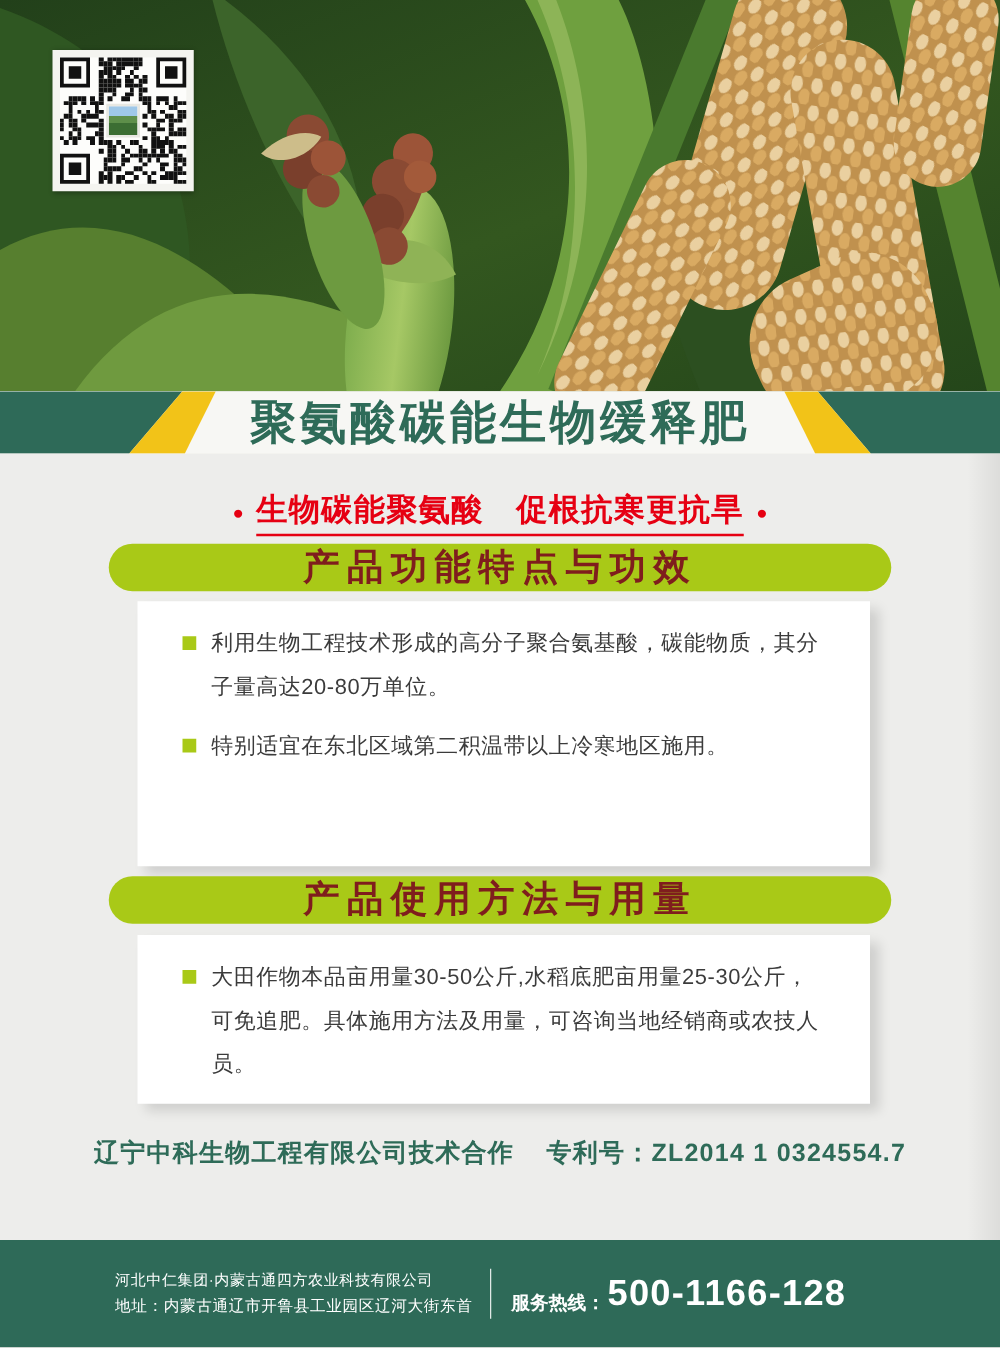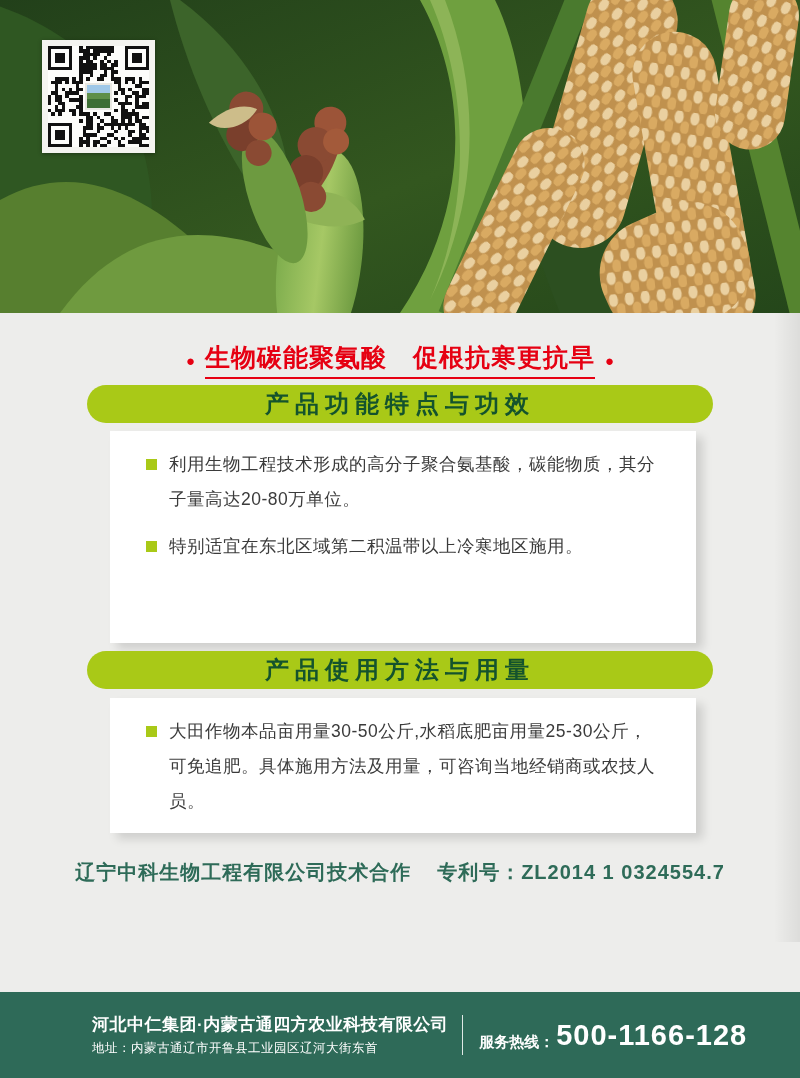--- a/index.html
+++ b/index.html
@@ -39,21 +39,21 @@
   .edge-shade { position:absolute; right:0; top:0; width:26px; height:100%;
         background:linear-gradient(to right, rgba(0,0,0,0), rgba(0,0,0,.07)); pointer-events:none; }
 
   .subtitle { margin:0 auto; padding-top:30px; height:64px; display:flex; align-items:center; justify-content:center;
         color:#e60012; font-weight:bold; font-size:25px; }
   .subtitle .dot { font-size:15px; margin:0 10px; }
   .subtitle .phrase { border-bottom:2px solid #e60012; padding-bottom:3px; letter-spacing:1px; }
 
   .pill { width:626px; height:38px; margin:8px auto 0; border-radius:19px; background:#a9c917;
         display:flex; align-items:center; justify-content:center;
-        color:#14532d; font-weight:bold; font-size:24px; letter-spacing:6px; }
+        color:#7f1d1d; font-weight:bold; font-size:29px; letter-spacing:6px; }
   .pill.second { }
 
   .card { width:586px; margin:8px auto 0; margin-left:110px; background:#ffffff;
         box-shadow:7px 6px 9px rgba(0,0,0,.13); padding:16px 34px 0 36px; overflow:hidden; }
   .card.first { height:212px; }
   .card.second { height:135px; margin-top:9px; }
   .bullet-item { display:flex; margin-bottom:12px; }
   .bullet-item .marker { flex:0 0 11px; width:11px; height:11px; background:#a9c917; margin-top:12px; margin-right:12px; }
   .bullet-item .text { color:#3b3b3b; font-size:17.5px; line-height:35px; letter-spacing:.5px; }
 
@@ -68,21 +68,21 @@
         grid-template-columns:1fr 1fr; grid-template-rows:1fr 1fr; gap:4px; }
   .logo-mark span { border:2.5px solid #fff; border-radius:2px; }
   .logo-text { margin-left:12px; display:flex; flex-direction:column; align-items:center; }
   .logo-name { font-family:"DejaVu Serif","Liberation Serif",serif; font-style:italic; font-weight:bold;
         font-size:27px; line-height:28px; letter-spacing:4px; }
   .logo-name sup { font-size:10px; font-style:normal; letter-spacing:0; }
   .logo-tagline { margin-top:3px; display:flex; align-items:center; font-size:6.5px; letter-spacing:1.6px; white-space:nowrap; }
   .logo-tagline .rule { width:22px; height:0; border-top:1px solid #fff; margin:0 4px; }
 
   .company-block { margin-left:20px; line-height:1.45; }
-  .company-name { font-size:17px; font-weight:bold; letter-spacing:.5px; }
+  .company-name { font-size:12px; font-weight:normal; letter-spacing:.5px; }
   .company-address { font-size:12.5px; margin-top:2px; letter-spacing:.5px; }
 
   .footer-divider { width:1px; height:40px; background:rgba(255,255,255,.85); margin:0 16px 0 14px; }
   .hotline { display:flex; align-items:flex-end; white-space:nowrap; }
   .hotline-label { font-size:15px; font-weight:bold; }
   .hotline-number { font-size:29px; font-weight:bold; letter-spacing:1px; margin-left:2px; }
 </style>
 </head>
 <body>
 
@@ -438,20 +438,31 @@
           <i style="grid-area: 29 / 17;"></i>
           <i style="grid-area: 29 / 21;"></i>
           <i style="grid-area: 29 / 22;"></i>
           <i style="grid-area: 29 / 27;"></i>
           <i style="grid-area: 29 / 28;"></i>
           <i style="grid-area: 29 / 29;"></i>
         </div>
     </div>
   </div>
 
+  <div class="title-band">
+    <div class="band-deco left">
+      <div class="deco-green"></div>
+      <div class="deco-yellow"></div>
+    </div>
+    <div class="band-deco right">
+      <div class="deco-green"></div>
+      <div class="deco-yellow"></div>
+    </div>
+    <div class="band-title">聚氨酸碳能生物缓释肥</div>
+  </div>
 
   <div class="body-area">
     <div class="subtitle">
       <span class="dot">●</span>
       <span class="phrase">生物碳能聚氨酸　促根抗寒更抗旱</span>
       <span class="dot">●</span>
     </div>
 
     <div class="pill">产品功能特点与功效</div>
 

